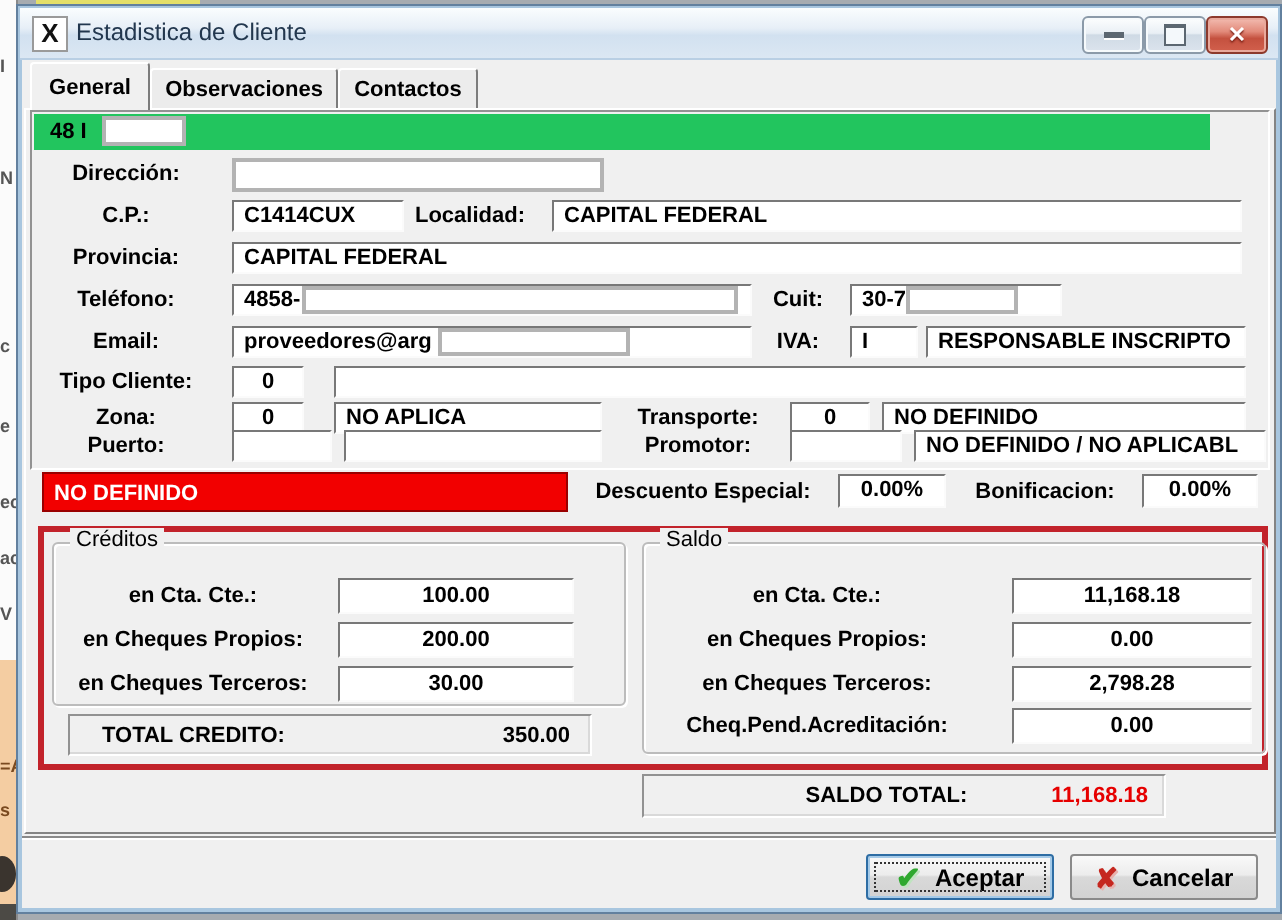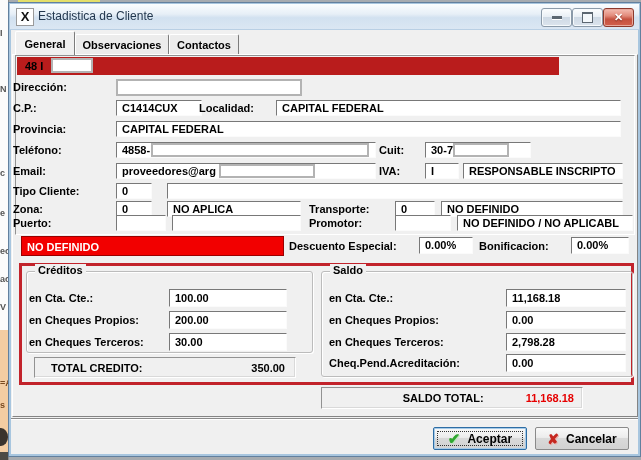--- a/index.html
+++ b/index.html
@@ -60,38 +60,38 @@
   }
   .tab-active{top:28px;height:24px;z-index:3;}
   .tab-idle{top:31px;height:20px;z-index:1;background:#ececec;}
   .tabpage{
     left:3px;top:51px;width:624px;height:361px;background:#f0f0f0;
     border-top:1px solid #fff;border-left:1px solid #fff;
     border-right:1px solid #848484;border-bottom:1px solid #848484;z-index:2;
   }
   
   .lbl{font-size:11px;font-weight:bold;color:#000;white-space:nowrap;line-height:16px;}
-  .r{text-align:left;}
+  .r{text-align:center;}
   .field{
     background:#fff;
     border-top:1px solid #787878;border-left:1px solid #787878;
     border-bottom:1px solid #fbfbfb;border-right:1px solid #fbfbfb;
     font-size:11px;font-weight:bold;color:#000;line-height:14px;
     padding:0 5px;white-space:nowrap;overflow:hidden;height:16px;box-sizing:border-box;
   }
   .redact{background:#fff;border:2px solid #b3b3b3;box-sizing:border-box;}
   .panel-sunken{
     border-top:1px solid #929292;border-left:1px solid #929292;
     border-bottom:1px solid #fff;border-right:1px solid #fff;
   }
   .group{
     border:1px solid #bcbcbc;border-radius:3px;
     box-shadow:inset 1px 1px 0 #fff,1px 1px 0 #fff;
   }
-  .group-title{position:absolute;top:-8px;left:8px;background:#f0f0f0;padding:0 3px;font-size:11px;font-weight:bold;}
+  .group-title{position:absolute;top:-8px;left:8px;background:#f0f0f0;padding:0 3px;font-size:11px;font-weight:normal;}
   .banner{
     background:#f20000;color:#fff;font-size:11px;font-weight:bold;line-height:20px;
     padding-left:5px;border:1px solid #9a0000;box-sizing:border-box;white-space:nowrap;
   }
   .money{height:18px;line-height:16px;}
   .totalbox{
     display:flex;align-items:center;justify-content:space-between;
     padding:0 10px 0 16px;box-sizing:border-box;
     border-top:1px solid #929292;border-left:1px solid #929292;
     border-bottom:1px solid #fff;border-right:1px solid #fff;
@@ -154,21 +154,21 @@
   <div class="tab tab-idle" style="left:66px;width:92px">
       <span>Observaciones</span>
     </div>
   <div class="tab tab-idle" style="left:160px;width:68px">
       <span>Contactos</span>
     </div>
 
   <div class="abs tabpage"></div>
 
   <div class="abs panel-sunken" style="left:6px;top:52px;width:618px;height:178px;z-index:4"></div>
-  <div class="abs" style="left:8px;top:54px;width:542px;height:18px;background:#b91c1c;z-index:5">
+  <div class="abs" style="left:8px;top:54px;width:588px;height:18px;background:#22c55e;z-index:5">
     <span class="lbl" style="position:absolute;left:8px;top:1px">48 I</span>
     <div class="redact" style="position:absolute;left:34px;top:1px;width:42px;height:15px"></div>
   </div>
 
   <div class="abs lbl r" style="left:4px;top:76px;width:100px;z-index:5">Dirección:</div>
   <div class="abs redact" style="left:107px;top:76px;width:186px;height:17px;z-index:5"></div>
 
   <div class="abs lbl r" style="left:4px;top:97px;width:100px;z-index:5">C.P.:</div>
   <div class="abs field" style="left:107px;top:97px;width:86px;z-index:5">C1414CUX</div>
   <div class="abs lbl r" style="left:190px;top:97px;width:72px;z-index:5">Localidad:</div>

